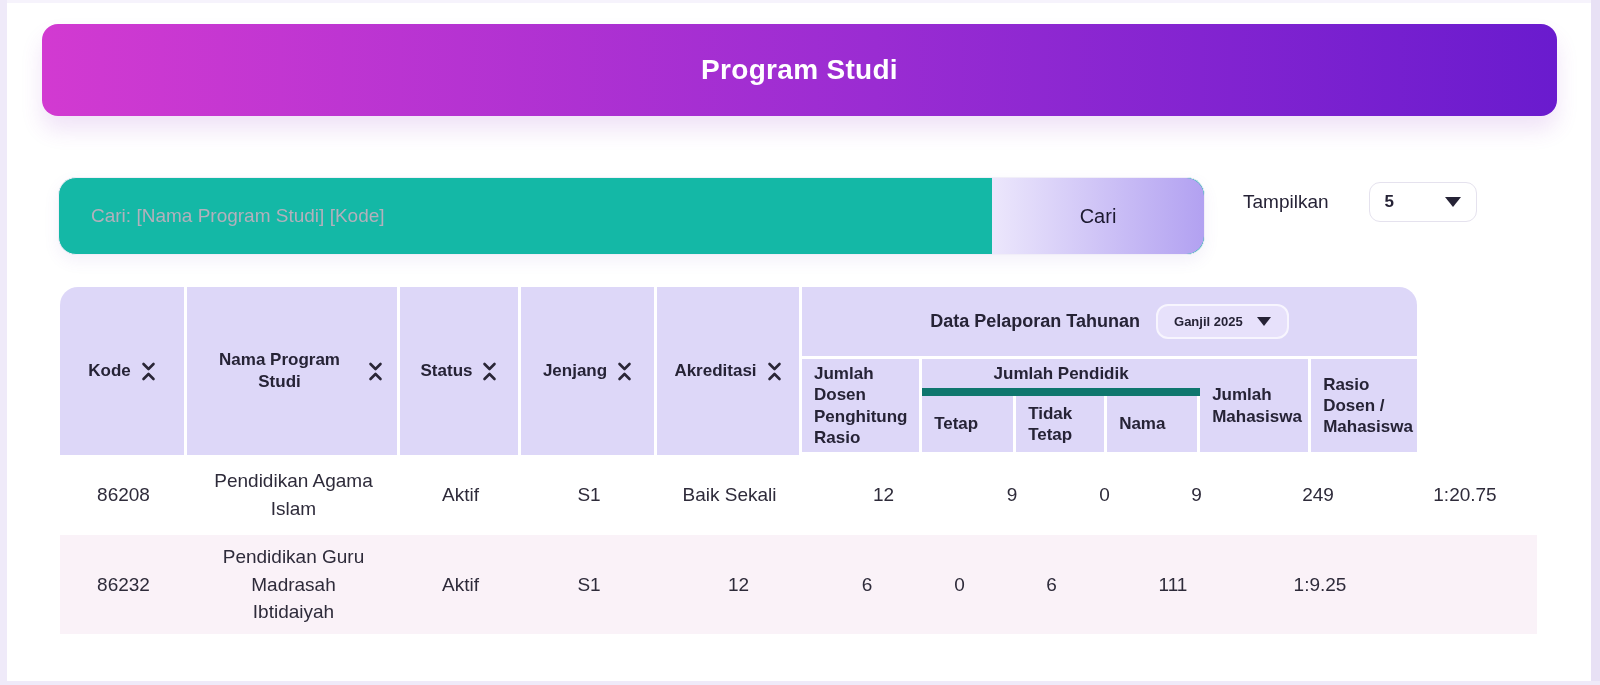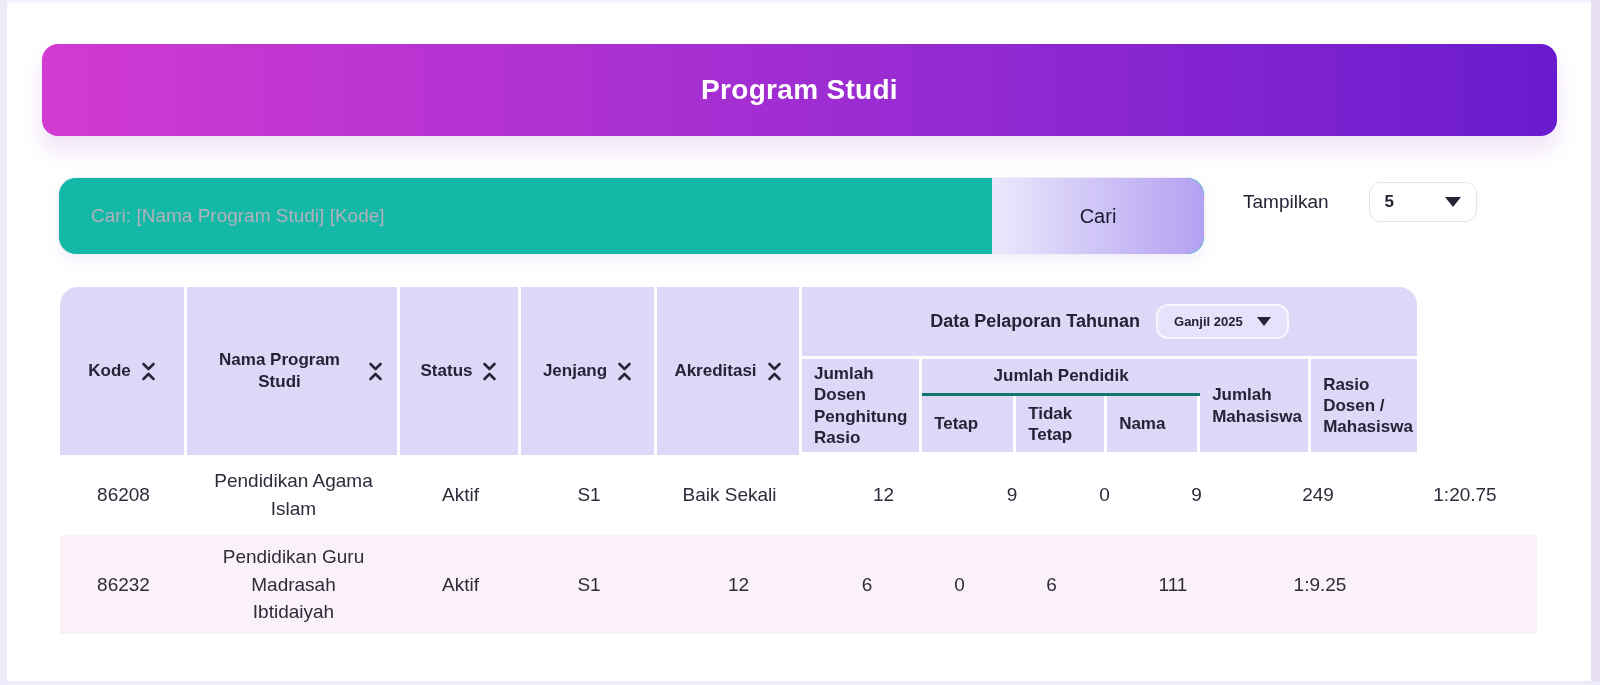--- a/index.html
+++ b/index.html
@@ -7,21 +7,21 @@
   body { font-family:"Liberation Sans","DejaVu Sans",sans-serif; color:#262336; }
   .page { position:relative; width:1600px; height:685px; background:#ffffff; overflow:hidden; }
 
   
   .edge-left  { position:absolute; left:0; top:0; bottom:0; width:7px;  background:#efeaf9; }
   .edge-right { position:absolute; right:0; top:0; bottom:0; width:9px; background:#e8e1f5; }
   .edge-top   { position:absolute; left:0; right:0; top:0; height:3px;  background:#f6f3fc; }
   .edge-bottom{ position:absolute; left:0; right:0; bottom:0; height:4px; background:#efeaf9; }
 
   
-  .banner { position:absolute; left:42px; top:44px; width:1515px; height:92px;
+  .banner { position:absolute; left:42px; top:24px; width:1515px; height:92px;
     border-radius:16px; background:linear-gradient(90deg,#d23ad1 0%,#9a2cd2 55%,#6a1bce 100%);
     display:flex; align-items:center; justify-content:center;
     box-shadow:0 14px 22px rgba(150,60,200,.14); }
   .banner-title { color:#ffffff; font-size:28px; font-weight:700; letter-spacing:.3px; }
 
   
   .search-box { position:absolute; left:58px; top:177px; width:1147px; height:78px;
     background:#14b8a6; border:1px solid #f1eef8; border-radius:18px;
     box-shadow:0 6px 16px rgba(110,80,190,.08); display:flex; overflow:hidden; }
   .search-input { flex:1; border:none; outline:none; font-size:19px; padding:0 32px;
@@ -56,21 +56,21 @@
   .report-label { font-size:18px; font-weight:700; color:#262336; }
   .period-dd { display:flex; align-items:center; gap:14px; background:#e7e1fb;
     border:2px solid #f7f5fe; border-radius:12px; padding:8px 16px; cursor:pointer; }
   .period-value { font-size:13px; font-weight:700; color:#262336; }
   .period-dd .caret { border-left-width:7px; border-right-width:7px; border-top-width:9px; }
 
   .sub-row { display:flex; height:93px; }
   .scell { background:#ddd7f8; border-right:3px solid #ffffff; display:flex; align-items:center;
     padding:0 4px 0 12px; font-size:17px; font-weight:700; line-height:1.25; color:#262336; }
   .pend-col { width:278px; display:flex; flex-direction:column; }
-  .pend-group { height:37px; background:#ddd7f8; border-bottom:3px solid #0f766e;
+  .pend-group { height:37px; background:#ddd7f8; border-bottom:8px solid #0f766e;
     display:flex; align-items:center; justify-content:center;
     font-size:17px; font-weight:700; color:#262336; }
   .pend-sub { display:flex; flex:1; }
   .pend-sub .scell { align-items:center; }
 
   .w1{width:127px}.w2{width:213px}.w3{width:121px}.w4{width:136px}.w5{width:145px}
   .w6{width:163px}.w7{width:94px}.w8{width:91px}.w9{width:93px}.w10{width:150px}.w11{width:144px}
   .scell.w11 { border-right:none; }
 
   .row { display:flex; align-items:stretch; }

